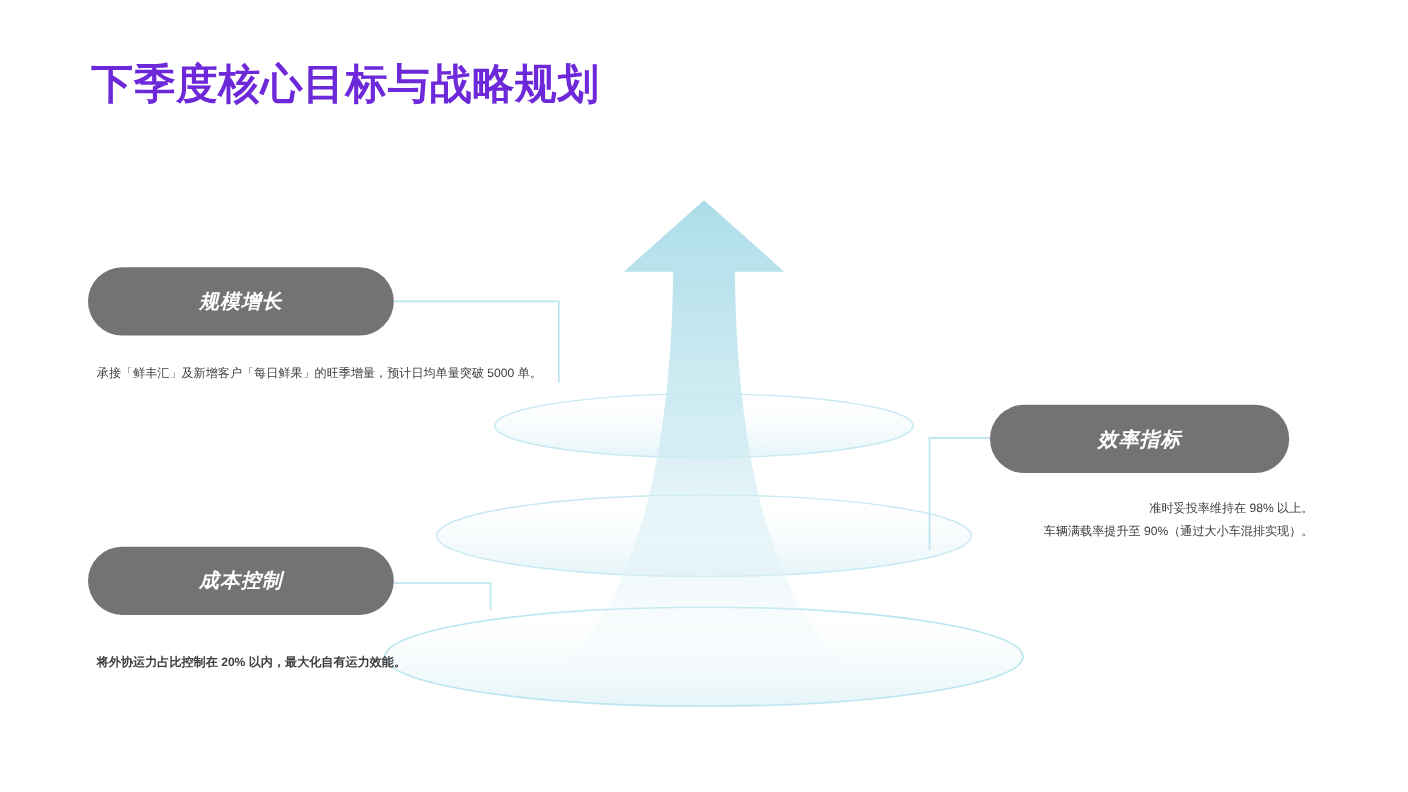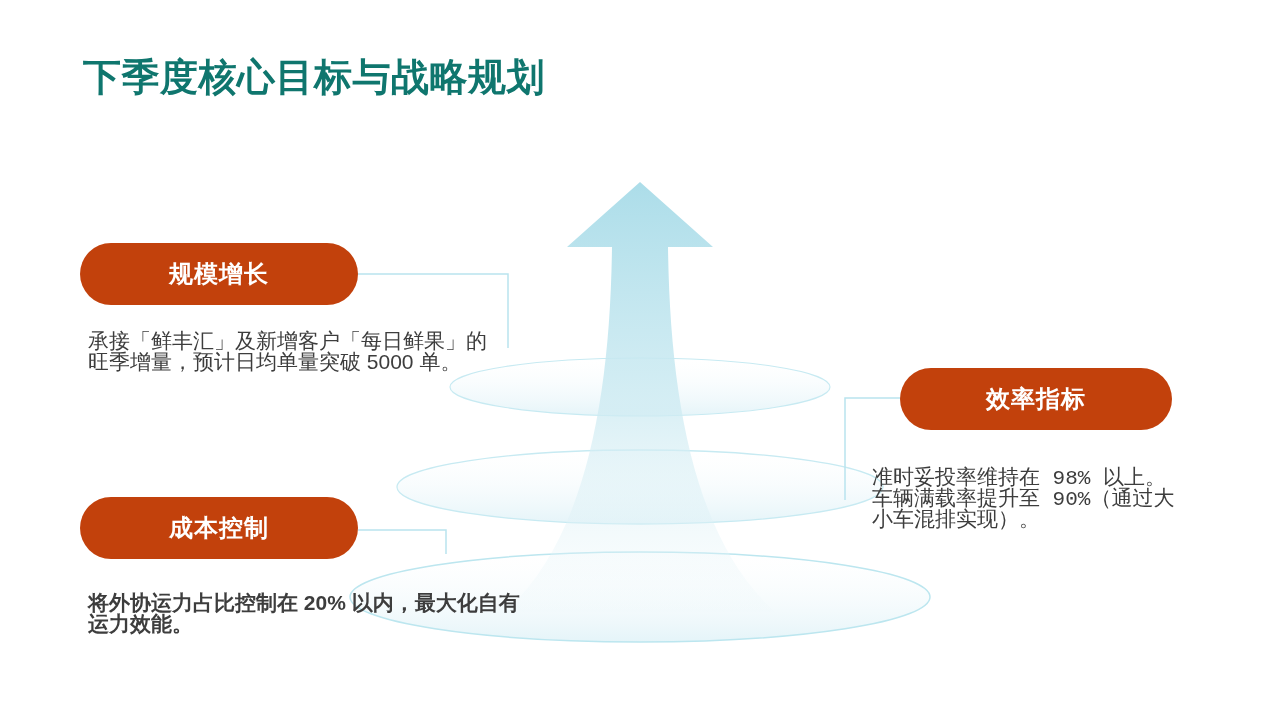--- a/index.html
+++ b/index.html
@@ -10,53 +10,54 @@
     background: #ffffff;
     font-family: "Liberation Sans", "DejaVu Sans", sans-serif;
     overflow: hidden;
   }
   .slide-title {
     position: absolute;
     left: 83px; top: 55px;
     font-size: 38px;
     line-height: 44px;
     font-weight: 800;
-    color: #0f766e;
+    color: #6d28d9;
     letter-spacing: 0.5px;
   }
   .graphic-layer {
     position: absolute;
     left: 0; top: 0;
     width: 1280px; height: 720px;
   }
   .pill {
     position: absolute;
     height: 62px;
     border-radius: 31px;
-    background: #c2410c;
+    background: #737373;
     display: flex;
     align-items: center;
     justify-content: center;
     color: #ffffff;
-    font-size: 24px;
+    font-size: 18px;
     font-weight: bold;
     letter-spacing: 1px;
+    font-style: italic;
   }
   .pill-scale      { left: 80px;  top: 243px; width: 278px; }
   .pill-efficiency { left: 900px; top: 368px; width: 272px; }
   .pill-cost       { left: 80px;  top: 497px; width: 278px; text-align: right; }
   .desc {
     position: absolute;
-    font-size: 21px;
+    font-size: 11px;
     line-height: 21px;
     color: #3d3d3d;
     white-space: pre-line;
   }
   .desc-scale      { left: 88px;  top: 330px; width: 416px; text-align: left; }
-  .desc-efficiency { left: 872px; top: 468px; width: 322px; text-align: left; font-family: Liberation Mono, monospace; }
+  .desc-efficiency { left: 872px; top: 452px; width: 322px; text-align: right; }
   .desc-cost       { left: 88px;  top: 592px; width: 440px; text-align: left; font-weight: bold; }
 </style>
 </head>
 <body>
 
 <h1 class="slide-title">下季度核心目标与战略规划</h1>
 
 <svg class="graphic-layer" width="1280" height="720" viewBox="0 0 1280 720" xmlns="http://www.w3.org/2000/svg">
   <defs>
     <linearGradient id="funnelGrad" gradientUnits="userSpaceOnUse" x1="0" y1="182" x2="0" y2="615">

